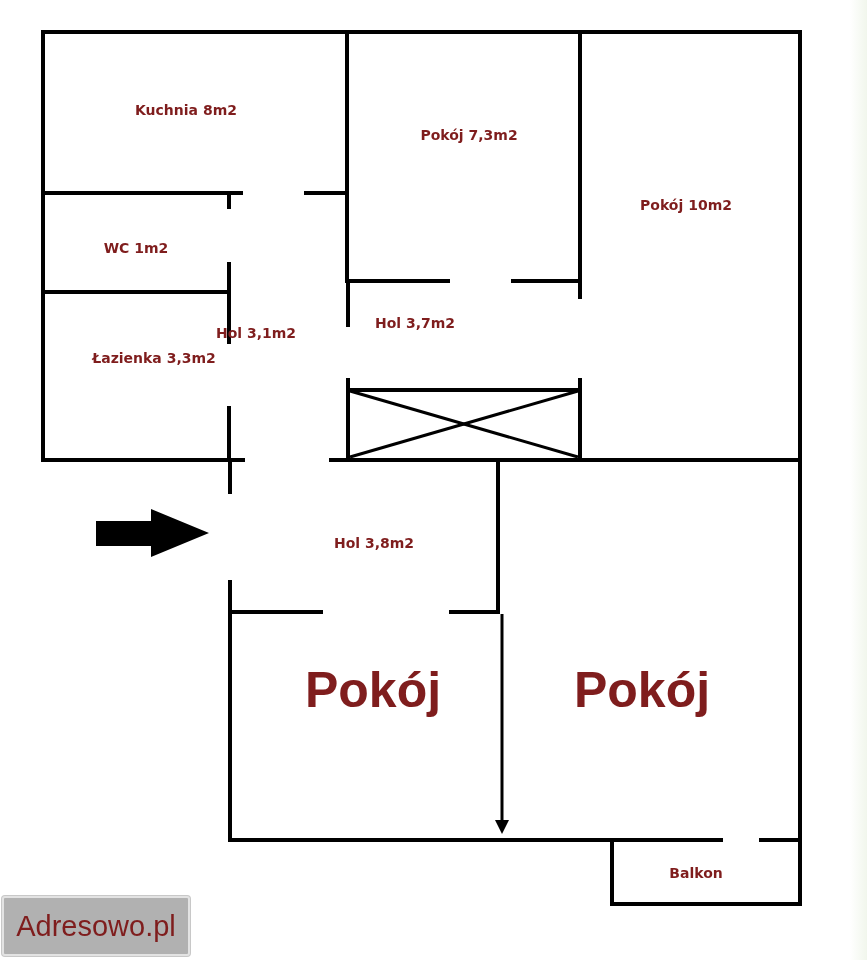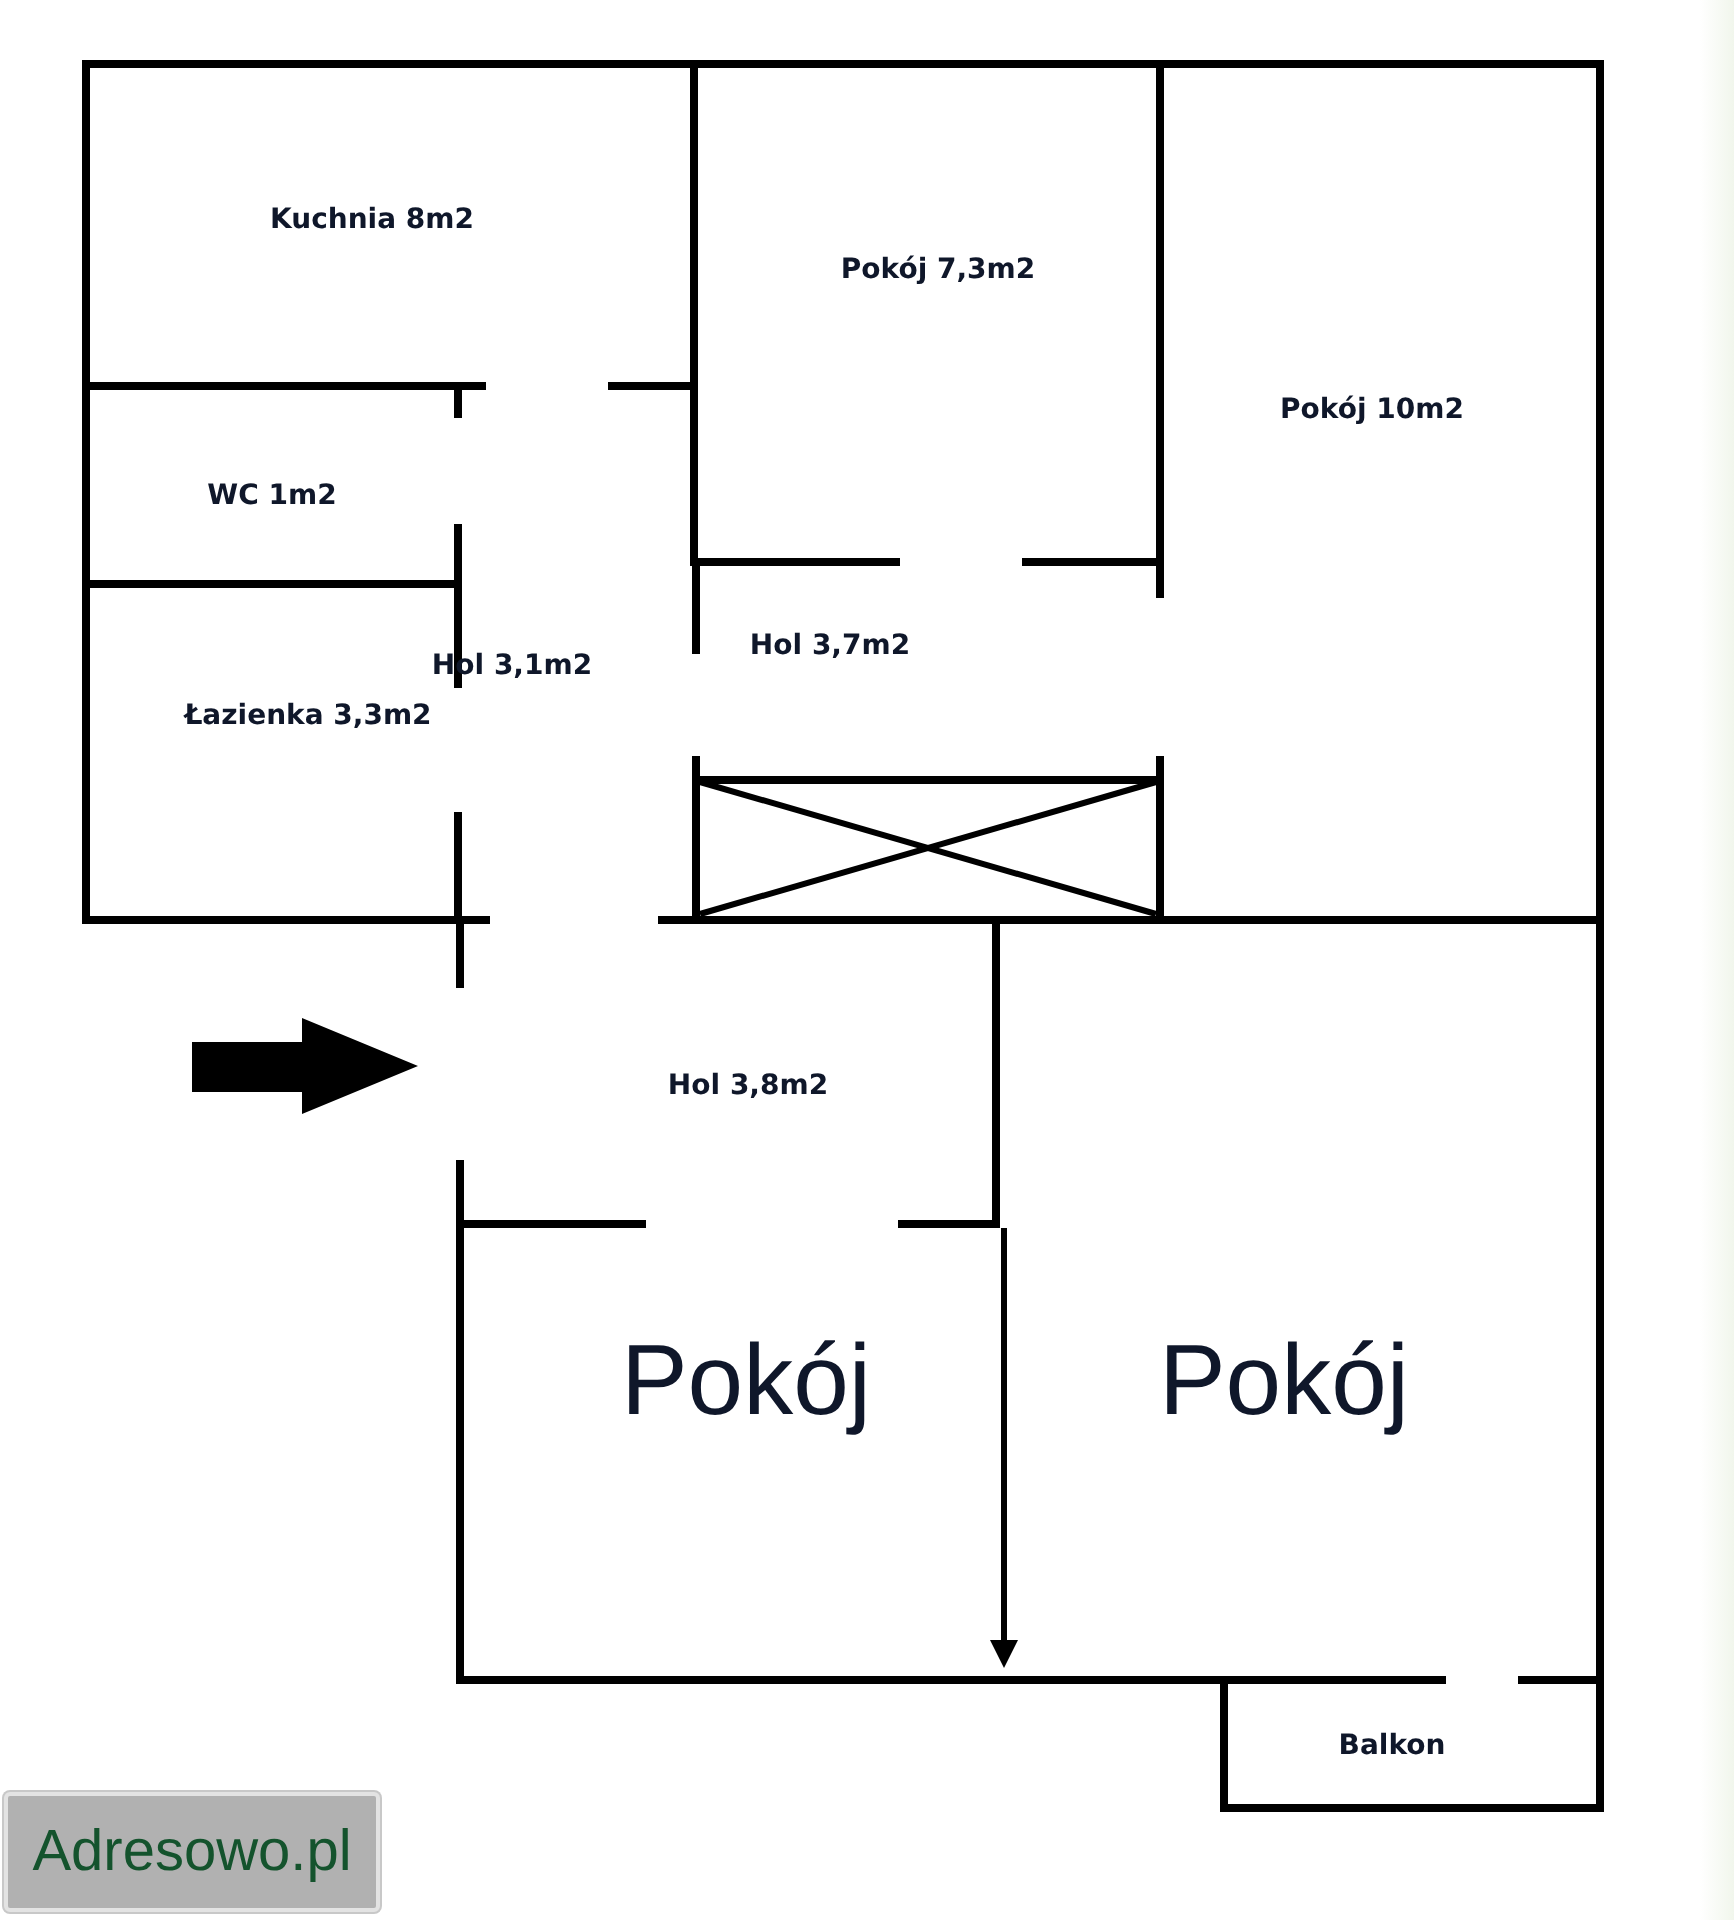--- a/index.html
+++ b/index.html
@@ -7,32 +7,32 @@
       width: 867px; height: 960px; position: relative; overflow: hidden;
       background: #ffffff;
       font-family: "DejaVu Sans", sans-serif;
     }
     .right-strip {
       position: absolute; left: 850px; top: 0; width: 17px; height: 960px;
       background: linear-gradient(to right, #ffffff, #f1f6ec);
     }
     svg.plan { position: absolute; left: 0; top: 0; }
     .label {
-      position: absolute; white-space: nowrap; color: #0f172a;
+      position: absolute; white-space: nowrap; color: #7f1d1d;
       font-family: "DejaVu Sans", sans-serif; font-weight: bold; font-size: 14px;
       transform: translate(-50%, -50%);
     }
     .label.big {
-      font-family: "Liberation Sans", sans-serif; font-weight: normal; font-size: 50px;
+      font-family: "Liberation Sans", sans-serif; font-weight: bold; font-size: 50px;
     }
     .watermark {
       position: absolute; left: 2px; top: 896px; width: 188px; height: 60px;
       background: #b1b1b1; border: 2px solid #e3e3e3; border-radius: 3px;
       box-shadow: 0 0 0 1px #c8c8c8;
-      color: #14532d; font-family: "Liberation Sans", sans-serif; font-size: 29px;
+      color: #7f1d1d; font-family: "Liberation Sans", sans-serif; font-size: 29px;
       display: flex; align-items: center; justify-content: center; box-sizing: border-box;
     }
   </style>
 </head>
 <body>
 
 <div class="right-strip"></div>
 
 <svg class="plan" width="867" height="960" viewBox="0 0 867 960">
   <g stroke="#000" stroke-width="4" stroke-linecap="square" fill="none">

